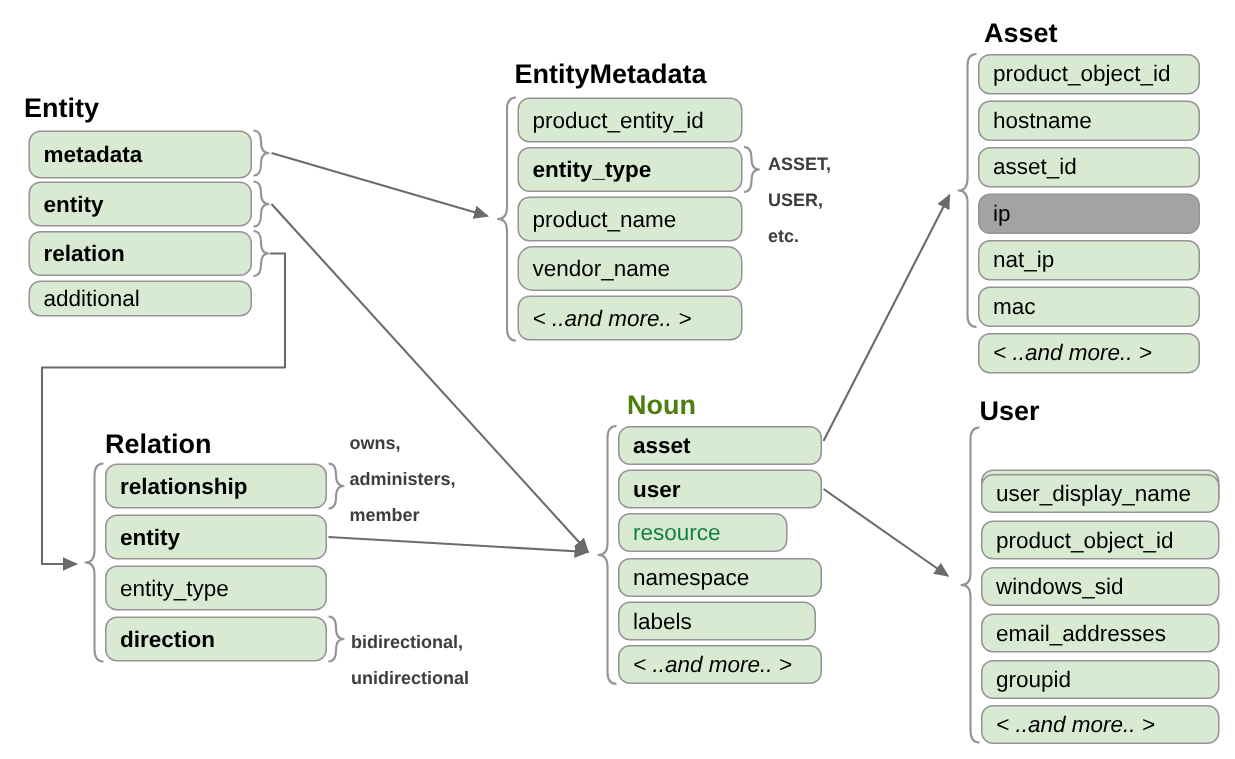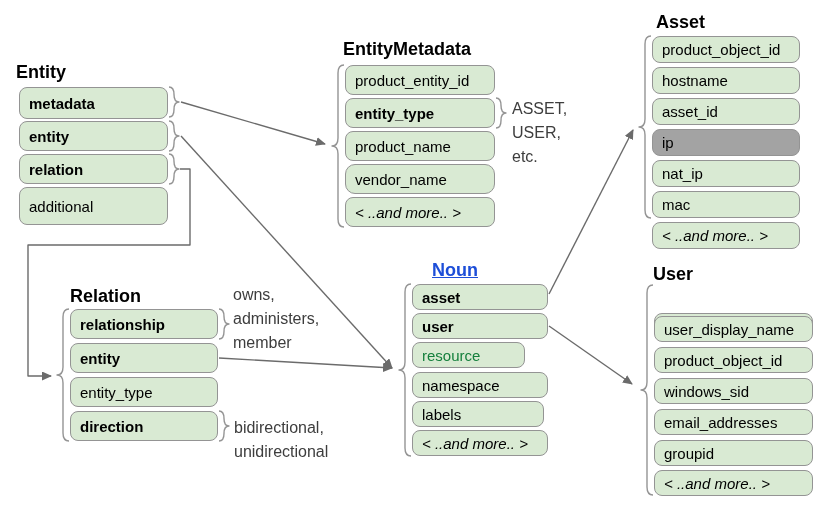--- a/index.html
+++ b/index.html
@@ -31,24 +31,25 @@
     border-radius: 8px;
     background: #d9ead3;
     font-size: 15px;
     color: #000000;
     white-space: nowrap;
   }
   .field.bold { font-weight: bold; }
   .field.italic { font-style: italic; }
   .annotation {
     position: absolute;
-    font-size: 16px;
+    font-size: 12px;
     line-height: 24px;
     color: #3d3d3d;
     white-space: nowrap;
+    font-weight: bold;
   }
 </style>
 </head>
 <body>
 
 <div class="canvas" style="background: rgb(255, 255, 255);">
   <svg id="diagram-svg" width="823" height="506" viewBox="0 0 823 506" xmlns="http://www.w3.org/2000/svg">
     <defs>
       <marker id="arrow" markerWidth="11" markerHeight="9" refX="9" refY="4.5" orient="auto" markerUnits="userSpaceOnUse">
         <path d="M0,0 L10,4.5 L0,9 z" fill="#6b6b6b"></path>
@@ -70,41 +71,41 @@
       <path d="M 180 169 L 190 169 L 190 245 L 28 245 L 28 376 L 51 376" fill="none" stroke="#6b6b6b" stroke-width="1.4" stroke-linejoin="round" marker-end="url(#arrow)"></path>
       <path d="M 219 358 L 392 368" fill="none" stroke="#6b6b6b" stroke-width="1.4" stroke-linejoin="round" marker-end="url(#arrow)"></path>
       <path d="M 549 294 L 633 130" fill="none" stroke="#6b6b6b" stroke-width="1.4" stroke-linejoin="round" marker-end="url(#arrow)"></path>
       <path d="M 549 326 L 632 384" fill="none" stroke="#6b6b6b" stroke-width="1.4" stroke-linejoin="round" marker-end="url(#arrow)"></path>
     </svg>
   <div id="boxes-layer">
       <div class="box-title" style="left: 16px; top: 61px; color: rgb(0, 0, 0);">Entity</div>
       <div class="field bold" style="left: 19px; top: 87px; width: 149px; height: 32px; background: rgb(217, 234, 211); border-color: rgb(148, 148, 148); color: rgb(0, 0, 0);">metadata</div>
       <div class="field bold" style="left: 19px; top: 121px; width: 149px; height: 30px; background: rgb(217, 234, 211); border-color: rgb(148, 148, 148); color: rgb(0, 0, 0);">entity</div>
       <div class="field bold" style="left: 19px; top: 154px; width: 149px; height: 30px; background: rgb(217, 234, 211); border-color: rgb(148, 148, 148); color: rgb(0, 0, 0);">relation</div>
-      <div class="field" style="left: 19px; top: 187px; width: 149px; height: 38px; background: rgb(217, 234, 211); border-color: rgb(148, 148, 148); color: rgb(0, 0, 0);">additional</div>
+      <div class="field" style="left: 19px; top: 187px; width: 149px; height: 24px; background: rgb(217, 234, 211); border-color: rgb(148, 148, 148); color: rgb(0, 0, 0);">additional</div>
       <div class="box-title" style="left: 343px; top: 38px; color: rgb(0, 0, 0);">EntityMetadata</div>
       <div class="field" style="left: 345px; top: 65px; width: 150px; height: 30px; background: rgb(217, 234, 211); border-color: rgb(148, 148, 148); color: rgb(0, 0, 0);">product_entity_id</div>
       <div class="field bold" style="left: 345px; top: 98px; width: 150px; height: 30px; background: rgb(217, 234, 211); border-color: rgb(148, 148, 148); color: rgb(0, 0, 0);">entity_type</div>
       <div class="field" style="left: 345px; top: 131px; width: 150px; height: 30px; background: rgb(217, 234, 211); border-color: rgb(148, 148, 148); color: rgb(0, 0, 0);">product_name</div>
       <div class="field" style="left: 345px; top: 164px; width: 150px; height: 30px; background: rgb(217, 234, 211); border-color: rgb(148, 148, 148); color: rgb(0, 0, 0); border-radius: 10px;">vendor_name</div>
       <div class="field italic" style="left: 345px; top: 197px; width: 150px; height: 30px; background: rgb(217, 234, 211); border-color: rgb(148, 148, 148); color: rgb(0, 0, 0);">&lt; ..and more.. &gt;</div>
       <div class="box-title" style="left: 656px; top: 11px; color: rgb(0, 0, 0);">Asset</div>
       <div class="field" style="left: 652px; top: 36px; width: 148px; height: 27px; background: rgb(217, 234, 211); border-color: rgb(148, 148, 148); color: rgb(0, 0, 0);">product_object_id</div>
       <div class="field" style="left: 652px; top: 67px; width: 148px; height: 27px; background: rgb(217, 234, 211); border-color: rgb(148, 148, 148); color: rgb(0, 0, 0);">hostname</div>
       <div class="field" style="left: 652px; top: 98px; width: 148px; height: 27px; background: rgb(217, 234, 211); border-color: rgb(148, 148, 148); color: rgb(0, 0, 0);">asset_id</div>
       <div class="field" style="left: 652px; top: 129px; width: 148px; height: 27px; background: #a3a3a3; border-color: rgb(148, 148, 148); color: rgb(0, 0, 0);">ip</div>
       <div class="field" style="left: 652px; top: 160px; width: 148px; height: 27px; background: rgb(217, 234, 211); border-color: rgb(148, 148, 148); color: rgb(0, 0, 0);">nat_ip</div>
       <div class="field" style="left: 652px; top: 191px; width: 148px; height: 27px; background: rgb(217, 234, 211); border-color: rgb(148, 148, 148); color: rgb(0, 0, 0);">mac</div>
       <div class="field italic" style="left: 652px; top: 222px; width: 148px; height: 27px; background: rgb(217, 234, 211); border-color: rgb(148, 148, 148); color: rgb(0, 0, 0);">&lt; ..and more.. &gt;</div>
       <div class="box-title" style="left: 70px; top: 285px; color: rgb(0, 0, 0);">Relation</div>
       <div class="field bold" style="left: 70px; top: 309px; width: 148px; height: 30px; background: rgb(217, 234, 211); border-color: rgb(148, 148, 148); color: rgb(0, 0, 0);">relationship</div>
       <div class="field bold" style="left: 70px; top: 343px; width: 148px; height: 30px; background: rgb(217, 234, 211); border-color: rgb(148, 148, 148); color: rgb(0, 0, 0);">entity</div>
       <div class="field" style="left: 70px; top: 377px; width: 148px; height: 30px; background: rgb(217, 234, 211); border-color: rgb(148, 148, 148); color: rgb(0, 0, 0);">entity_type</div>
       <div class="field bold" style="left: 70px; top: 411px; width: 148px; height: 30px; background: rgb(217, 234, 211); border-color: rgb(148, 148, 148); color: rgb(0, 0, 0);">direction</div>
-      <div class="box-title" style="left: 432px; top: 259px; color: #1d4ed8; text-decoration: underline;">Noun</div>
+      <div class="box-title" style="left: 418px; top: 259px; color: #4d7c0f;">Noun</div>
       <div class="field bold" style="left: 412px; top: 284px; width: 136px; height: 26px; background: rgb(217, 234, 211); border-color: rgb(148, 148, 148); color: rgb(0, 0, 0);">asset</div>
       <div class="field bold" style="left: 412px; top: 313px; width: 136px; height: 26px; background: rgb(217, 234, 211); border-color: rgb(148, 148, 148); color: rgb(0, 0, 0);">user</div>
       <div class="field" style="left: 412px; top: 342px; width: 113px; height: 26px; background: rgb(217, 234, 211); border-color: rgb(148, 148, 148); color: #15803d;">resource</div>
       <div class="field" style="left: 412px; top: 372px; width: 136px; height: 26px; background: rgb(217, 234, 211); border-color: rgb(148, 148, 148); color: rgb(0, 0, 0);">namespace</div>
       <div class="field" style="left: 412px; top: 401px; width: 132px; height: 26px; background: rgb(217, 234, 211); border-color: rgb(148, 148, 148); color: rgb(0, 0, 0);">labels</div>
       <div class="field italic" style="left: 412px; top: 430px; width: 136px; height: 26px; background: rgb(217, 234, 211); border-color: rgb(148, 148, 148); color: rgb(0, 0, 0);">&lt; ..and more.. &gt;</div>
       <div class="box-title" style="left: 653px; top: 263px; color: rgb(0, 0, 0);">User</div>
       <div class="field" style="left: 654px; top: 285px; width: 159px; height: 26px; background: rgb(217, 234, 211); border-color: rgb(148, 148, 148); color: rgb(0, 0, 0); margin-top: 28px;">user_id</div>
       <div class="field" style="left: 654px; top: 316px; width: 159px; height: 26px; background: rgb(217, 234, 211); border-color: rgb(148, 148, 148); color: rgb(0, 0, 0);">user_display_name</div>
       <div class="field" style="left: 654px; top: 347px; width: 159px; height: 26px; background: rgb(217, 234, 211); border-color: rgb(148, 148, 148); color: rgb(0, 0, 0);">product_object_id</div>

